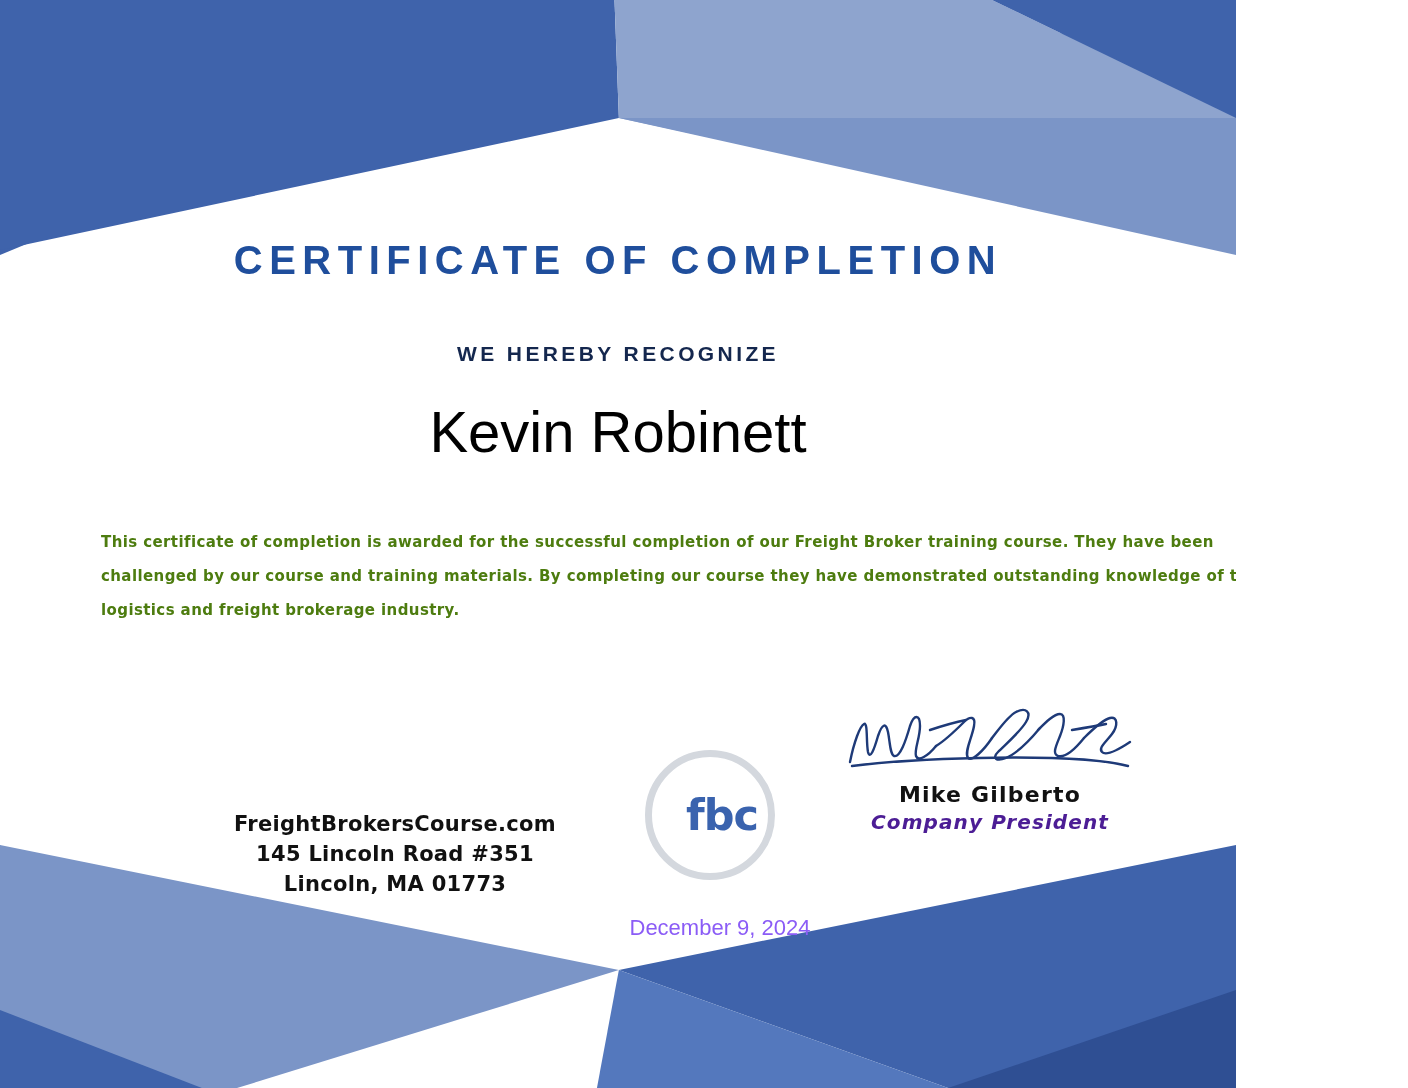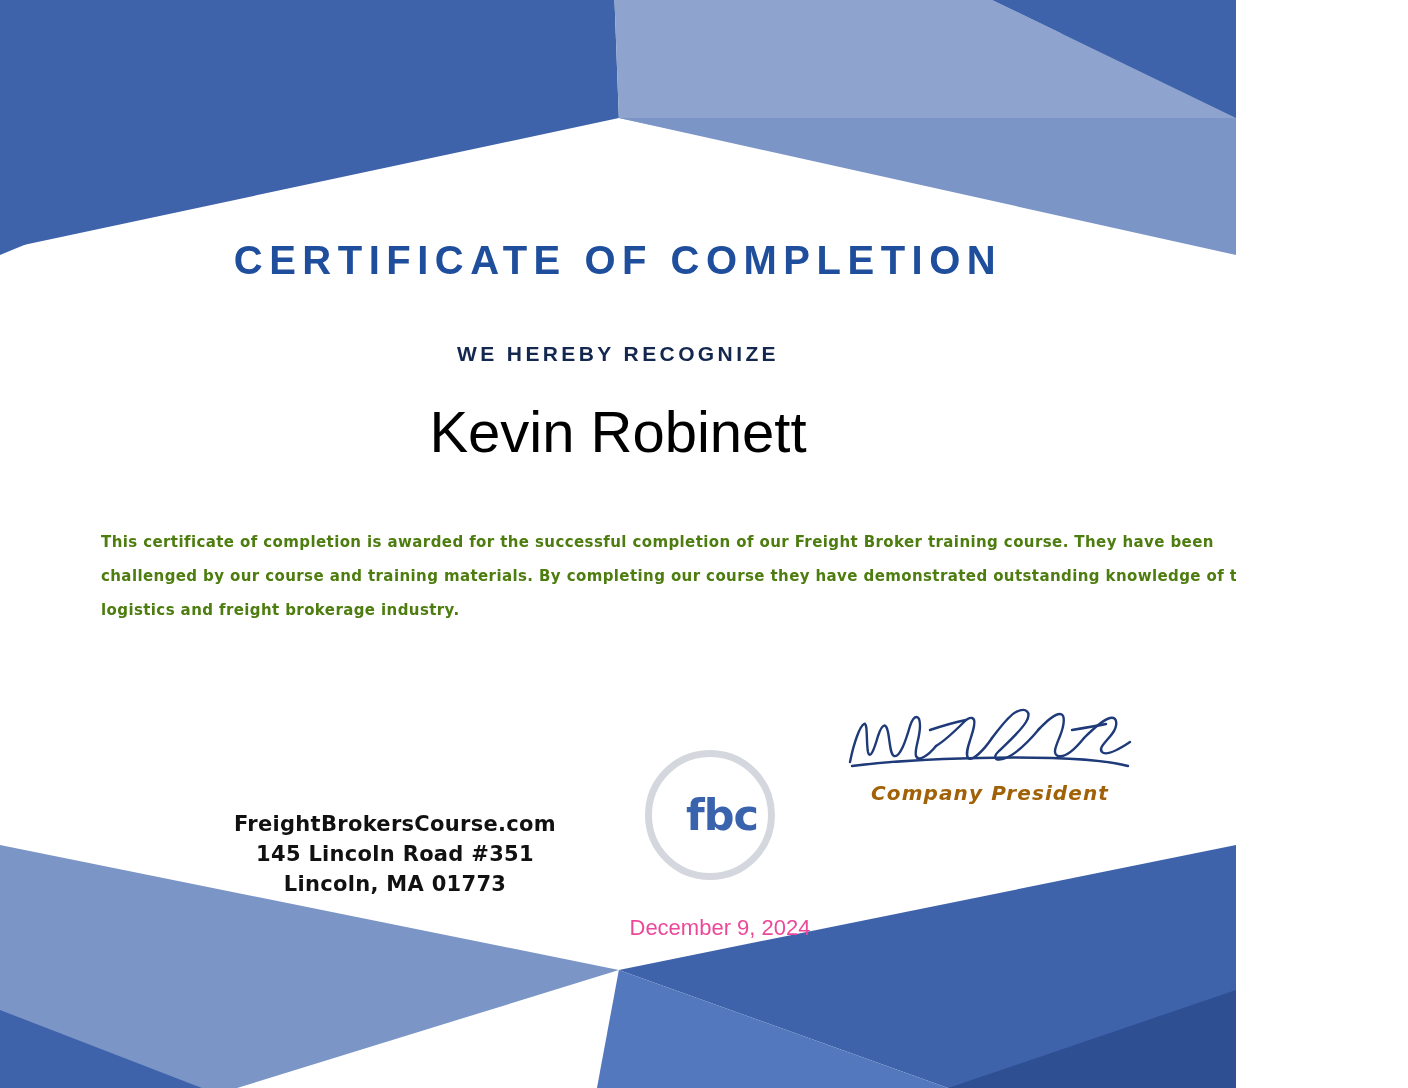--- a/index.html
+++ b/index.html
@@ -140,32 +140,32 @@
     letter-spacing: 1.2px;
     color: #111111;
     font-family: "DejaVu Sans", sans-serif;
     margin-top: 4px;
   }
   .sig-role {
     font-size: 20px;
     font-weight: bold;
     font-style: italic;
     letter-spacing: 1.1px;
-    color: #a16207;
+    color: #4c1d95;
     font-family: "DejaVu Sans", sans-serif;
     margin-top: 3px;
   }
   .date {
     position: absolute;
     top: 915px;
     left: 480px;
     width: 480px;
     text-align: center;
     font-size: 22px;
-    color: #ec4899;
+    color: #8b5cf6;
     font-family: "Liberation Sans", sans-serif;
   }
 </style>
 </head>
 <body>
 
 <div id="certificate">
 
   <svg class="bg-layer" viewBox="0 0 1408 1088" preserveAspectRatio="none">
 
@@ -220,19 +220,20 @@
           <path d="M10 62 C14 42, 20 26, 24 24 C28 22, 26 42, 28 52 C30 60, 34 50, 38 36 C42 24, 46 22, 48 32 C50 42, 50 54, 54 56 C60 58, 66 40, 70 26 C74 14, 80 14, 80 26 C80 38, 74 50, 76 56 C78 62, 88 56, 96 46"></path>
           <path d="M90 30 C102 26, 116 22, 126 20"></path>
           <path d="M96 46 C106 40, 116 30, 124 22 C130 16, 136 16, 134 26 C132 38, 124 52, 128 58 C132 62, 144 50, 152 38"></path>
           <path d="M152 38 C160 28, 168 16, 176 12 C186 7, 192 12, 186 22 C180 32, 166 44, 158 52 C152 58, 156 62, 166 58 C178 53, 190 40, 200 28"></path>
           <path d="M198 30 C206 22, 214 14, 220 14 C226 14, 224 26, 220 36 C216 46, 212 54, 218 56 C226 58, 236 48, 244 38"></path>
           <path d="M232 30 C244 28, 256 26, 266 24"></path>
           <path d="M244 38 C252 30, 262 20, 270 18 C278 16, 278 26, 272 34 C266 42, 258 48, 262 52 C266 56, 278 50, 290 42"></path>
           <path d="M12 66 C60 60, 140 56, 212 58 C248 59, 272 62, 288 66"></path>
         </g>
       </svg>
+      <div class="sig-name">Mike Gilberto</div>
       <div class="sig-role">Company President</div>
     </div>
 
     <div class="date">December 9, 2024</div>
 
   </div>
 </div>
 
 </body></html>

